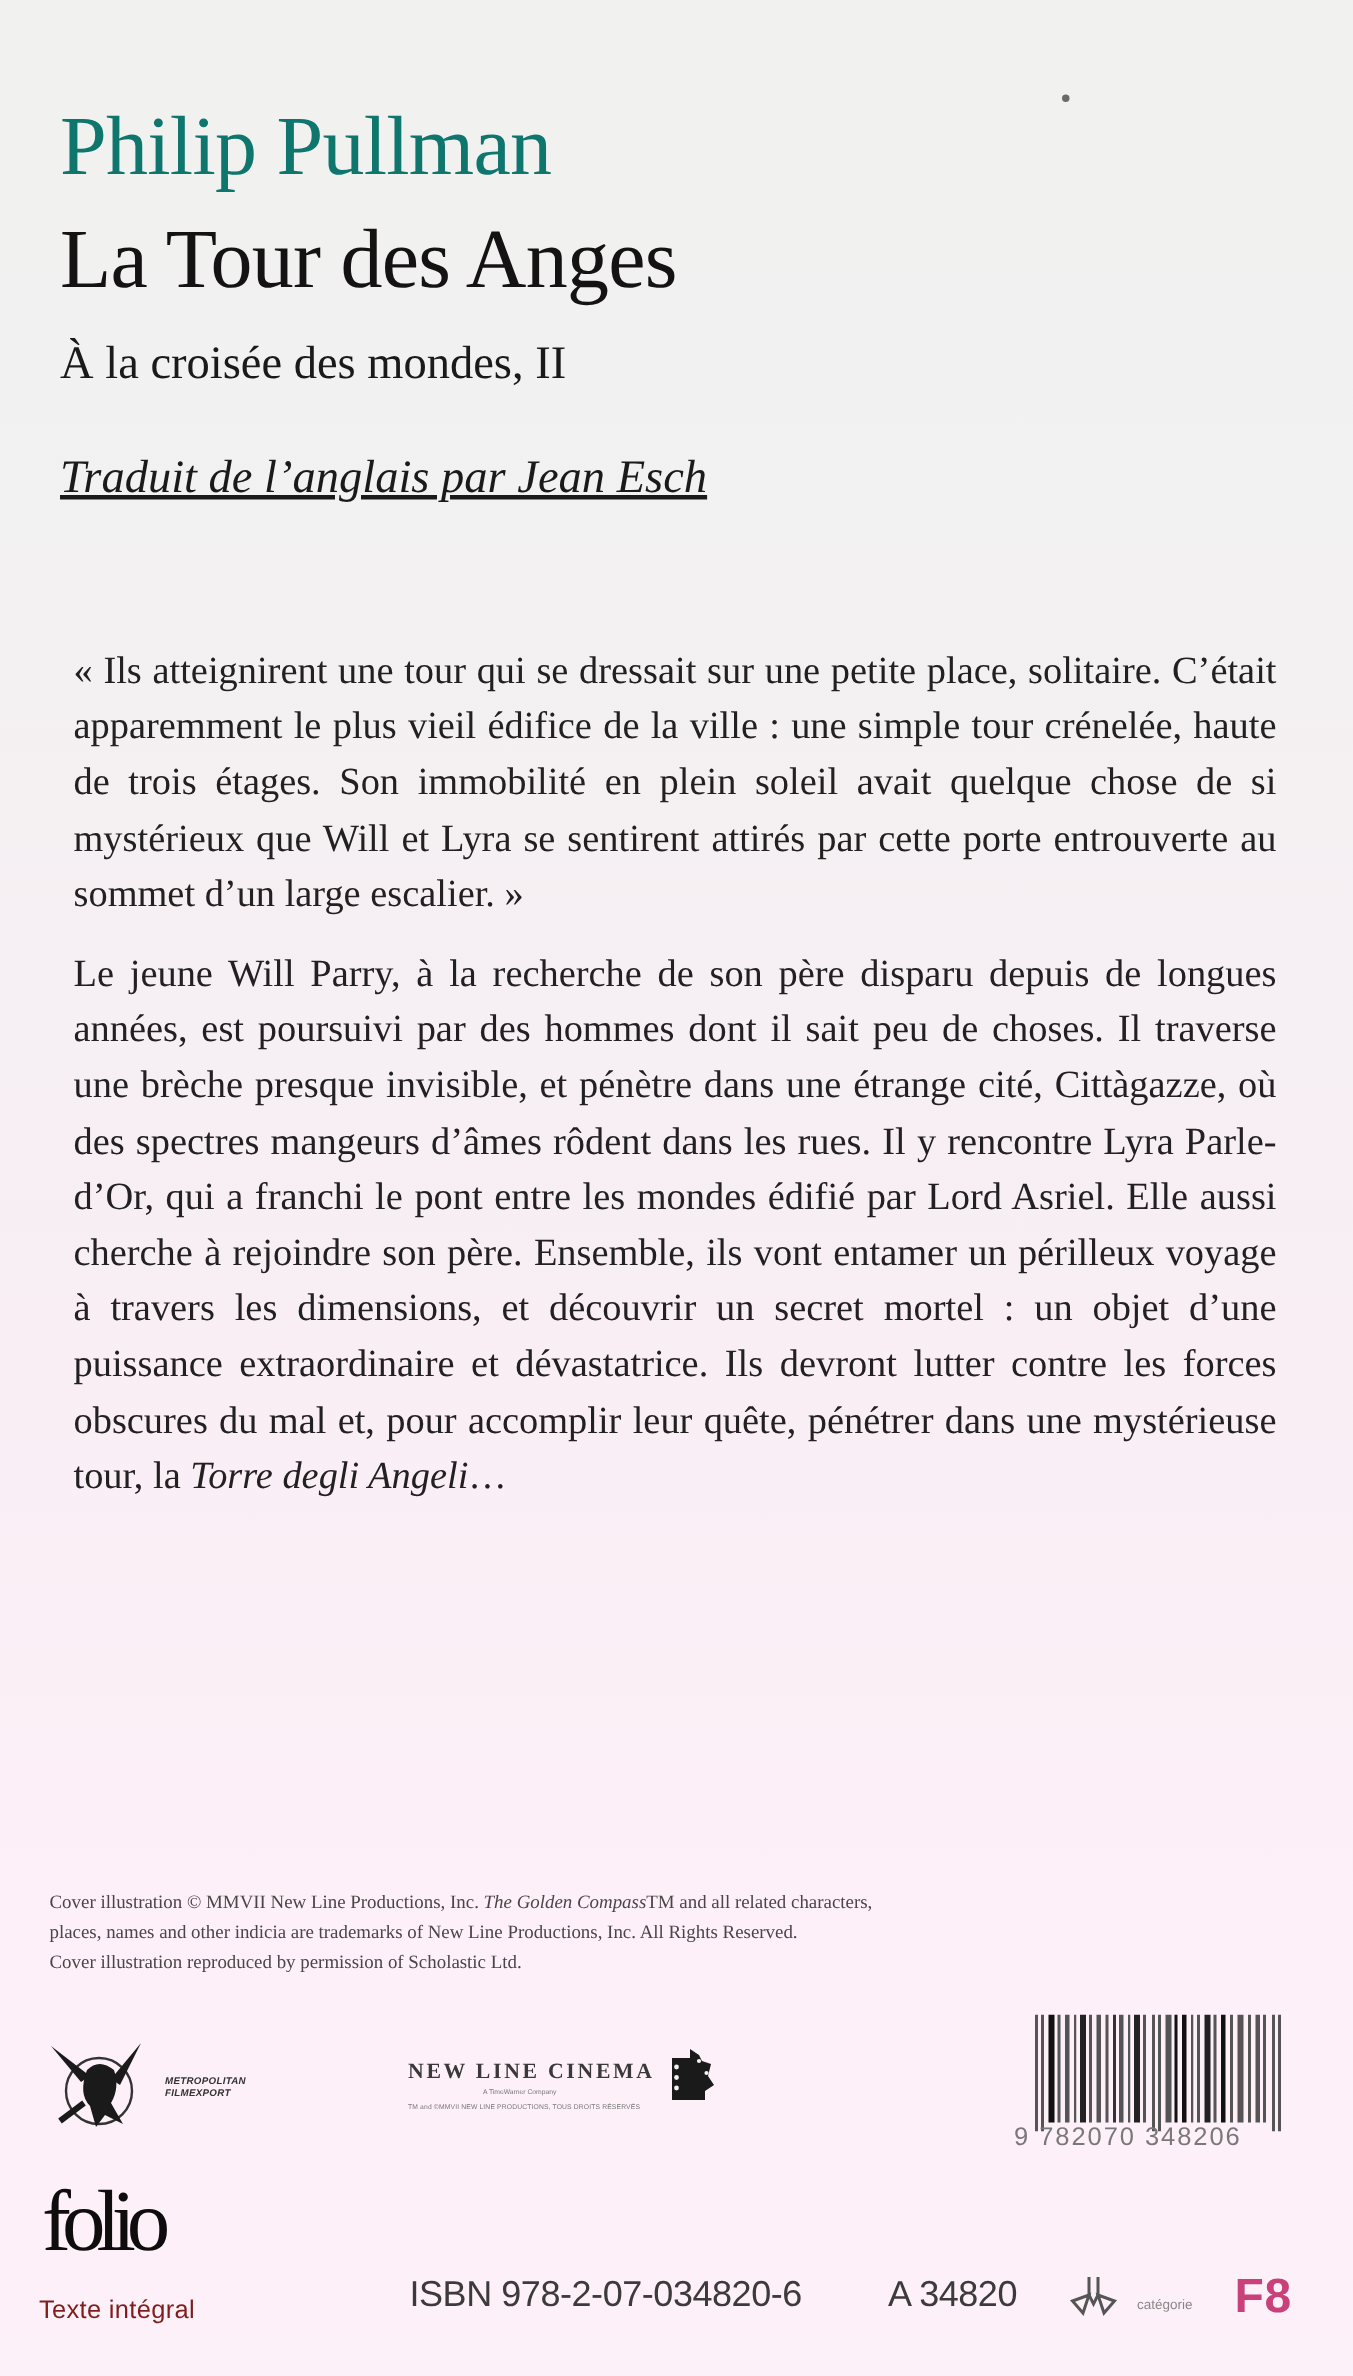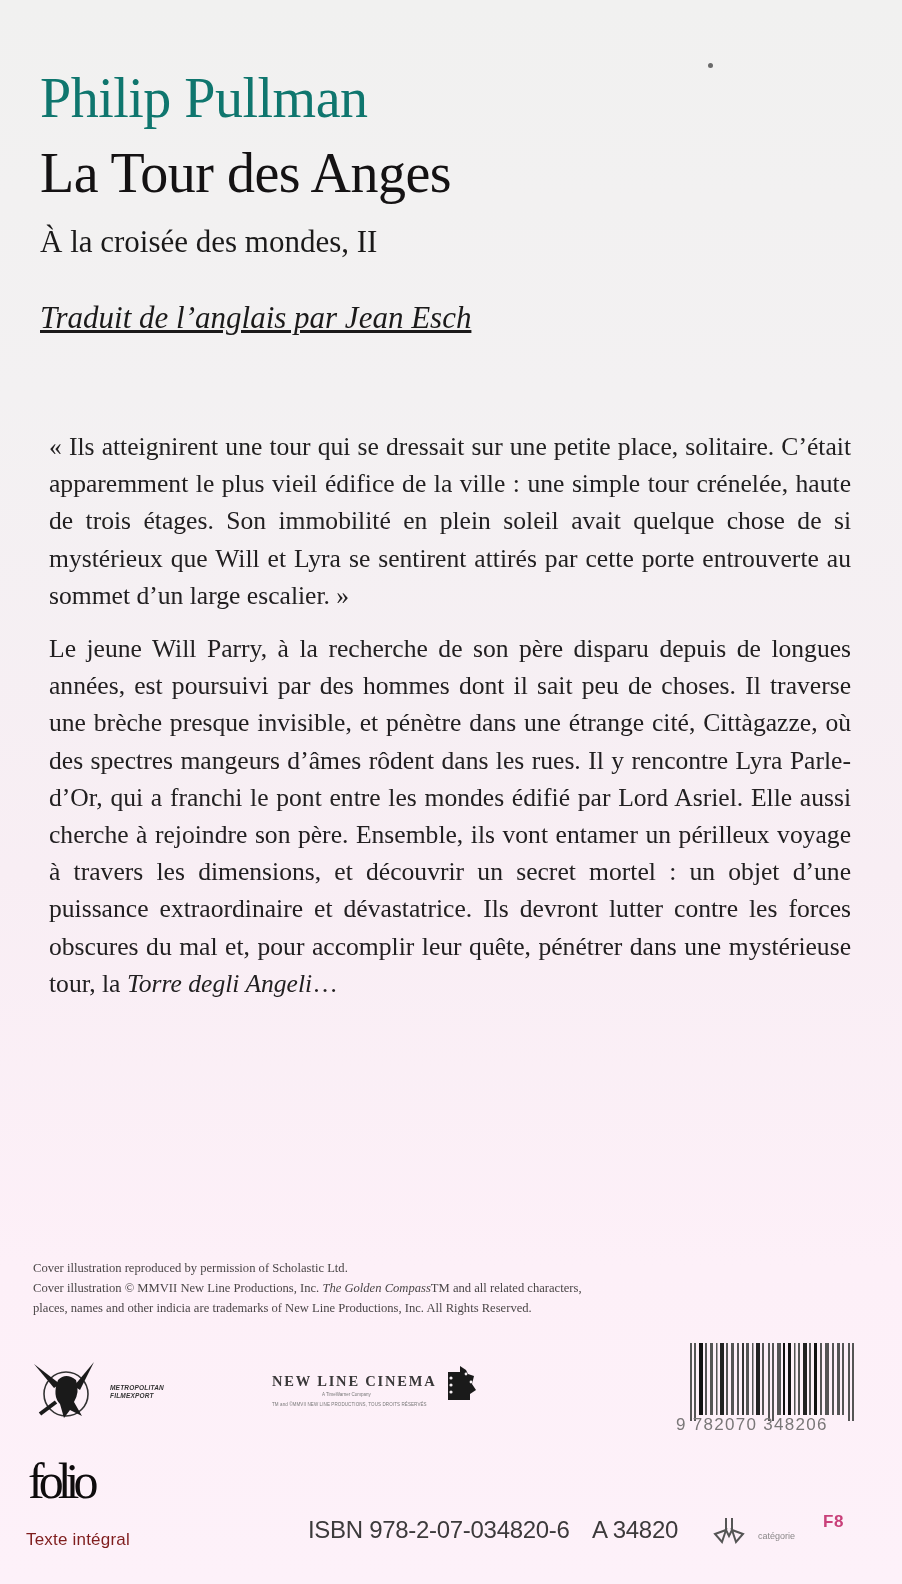--- a/index.html
+++ b/index.html
@@ -31,46 +31,46 @@
   .logo-nlc { position: absolute; left: 272px; top: 1360px; width: 220px; height: 56px; }
   .nlc-name { position: absolute; left: 0; top: 13px; font-family: "Liberation Serif", serif; font-size: 14.5px; font-weight: bold; letter-spacing: 1.8px; color: #3a3839; white-space: nowrap; }
   .nlc-sub { position: absolute; left: 50px; top: 32px; font-family: "Liberation Sans", sans-serif; font-size: 4.5px; color: #777; white-space: nowrap; }
   .nlc-legal { position: absolute; left: 0; top: 42px; font-family: "Liberation Sans", sans-serif; font-size: 4.5px; color: #777; white-space: nowrap; letter-spacing: 0.1px; }
   .nlc-box { position: absolute; left: 174px; top: 4px; width: 32px; height: 36px; }
   .barcode { position: absolute; left: 676px; top: 1343px; width: 180px; height: 93px; }
   .barcode-bars { position: absolute; left: 14px; top: 0; width: 168px; height: 78px; }
   .barcode-digits { position: absolute; left: 0; top: 72px; font-family: "Liberation Sans", sans-serif; font-size: 17px; color: #7a7778; letter-spacing: 1.3px; white-space: nowrap; }
   .barcode-digits span { margin-right: 6px; }
   .folio-logo { position: absolute; left: 24px; top: 1448px; width: 140px; height: 80px; }
-  .folio-word { position: absolute; left: 4px; top: -12px; font-family: "Liberation Serif", serif; font-size: 50px; letter-spacing: -6px; color: #0e0c0d; line-height: 90px; }
+  .folio-word { position: absolute; left: 4px; top: -12px; font-family: "Liberation Serif", serif; font-size: 58px; letter-spacing: -6px; color: #0e0c0d; line-height: 90px; }
   .texte-integral { position: absolute; left: 26px; top: 1530px; font-family: "Liberation Sans", sans-serif; font-size: 17px; color: #7f1d1d; letter-spacing: 0.2px; }
-  .isbn { position: absolute; left: 273px; top: 1516px; font-family: "Liberation Sans", sans-serif; font-size: 24px; color: #3c3a3b; letter-spacing: -0.3px; white-space: nowrap; margin-left: 35px; }
+  .isbn { position: absolute; left: 273px; top: 1516px; font-family: "Liberation Sans", sans-serif; font-size: 24px; color: #3c3a3b; letter-spacing: -0.3px; white-space: nowrap; }
   .code { position: absolute; left: 592px; top: 1516px; font-family: "Liberation Sans", sans-serif; font-size: 24px; color: #3c3a3b; letter-spacing: -0.3px; white-space: nowrap; text-align: right; }
   .recycle-icon { position: absolute; left: 712px; top: 1516px; width: 34px; height: 30px; }
   .categorie-label { position: absolute; left: 758px; top: 1531px; font-family: "Liberation Sans", sans-serif; font-size: 9px; color: #8a8788; }
-  .categorie-code { position: absolute; left: 823px; top: 1512px; font-family: "Liberation Sans", sans-serif; font-size: 17px; font-weight: bold; color: #c9417a; letter-spacing: 0.5px; }
+  .categorie-code { position: absolute; left: 823px; top: 1512px; font-family: "Liberation Sans", sans-serif; font-size: 32px; font-weight: bold; color: #c9417a; letter-spacing: 0.5px; }
 </style>
 </head>
 <body>
 
 <div class="speck" style="left:708px; top:63px;"></div>
 
 <div class="author">Philip Pullman</div>
 <div class="title">La Tour des Anges</div>
 <div class="series">À la croisée des mondes, II</div>
 <div class="translator">Traduit de l’anglais par Jean Esch</div>
 
 <div class="blurb">
   <p>« Ils atteignirent une tour qui se dressait sur une petite place, solitaire. C’était apparemment le plus vieil édifice de la ville : une simple tour crénelée, haute de trois étages. Son immobilité en plein soleil avait quelque chose de si mystérieux que Will et Lyra se sentirent attirés par cette porte entrouverte au sommet d’un large escalier. »</p>
   <p class="last"><span>Le jeune Will Parry, à la recherche de son père disparu depuis de longues années, est poursuivi par des hommes dont il sait peu de choses. Il traverse une brèche presque invisible, et pénètre dans une étrange cité, Cittàgazze, où des spectres mangeurs d’âmes rôdent dans les rues. Il y rencontre Lyra Parle-d’Or, qui a franchi le pont entre les mondes édifié par Lord Asriel. Elle aussi cherche à rejoindre son père. Ensemble, ils vont entamer un périlleux voyage à travers les dimensions, et découvrir un secret mortel : un objet d’une puissance extraordinaire et dévastatrice. Ils devront lutter contre les forces obscures du mal et, pour accomplir leur quête, pénétrer dans une mystérieuse tour, la </span><i>Torre degli Angeli</i><span>…</span></p>
 </div>
 
 <div class="credits">
+  <p><span>Cover illustration © MMVII New Line Productions, Inc. </span><i>The Golden Compass</i><span>TM  and all related characters, places, names and other indicia are trademarks of New Line Productions, Inc. All Rights Reserved.</span></p>
   <p>Cover illustration reproduced by permission of Scholastic Ltd.</p>
-  <p><span>Cover illustration © MMVII New Line Productions, Inc. </span><i>The Golden Compass</i><span>TM  and all related characters, places, names and other indicia are trademarks of New Line Productions, Inc. All Rights Reserved.</span></p>
 </div>
 
 <div class="logo-metro">
   <svg width="80" height="62" viewBox="0 0 80 62">
     <circle cx="36" cy="36" r="22" fill="none" stroke="#333" stroke-width="1.6"></circle>
     <path d="M4 6 L30 26 L24 30 Z" fill="#1a1a1a"></path>
     <path d="M64 4 L44 28 L50 32 Z" fill="#1a1a1a"></path>
     <path d="M28 22 Q36 14 46 22 Q50 34 44 44 L52 58 L40 52 L34 60 L30 46 Q22 38 28 22 Z" fill="#1a1a1a"></path>
     <path d="M10 56 L26 44" stroke="#1a1a1a" stroke-width="4"></path>
   </svg>

